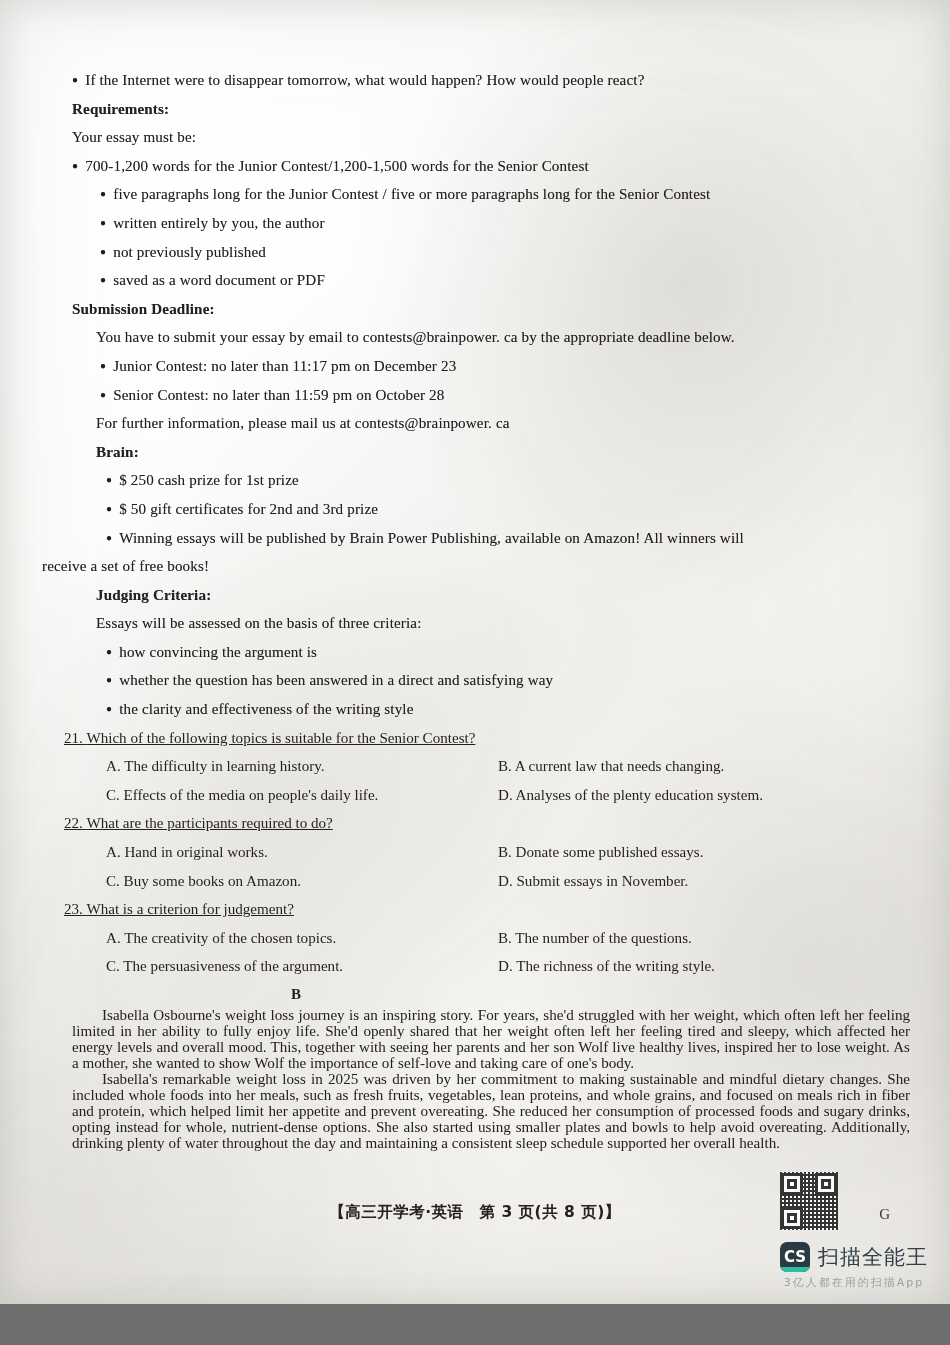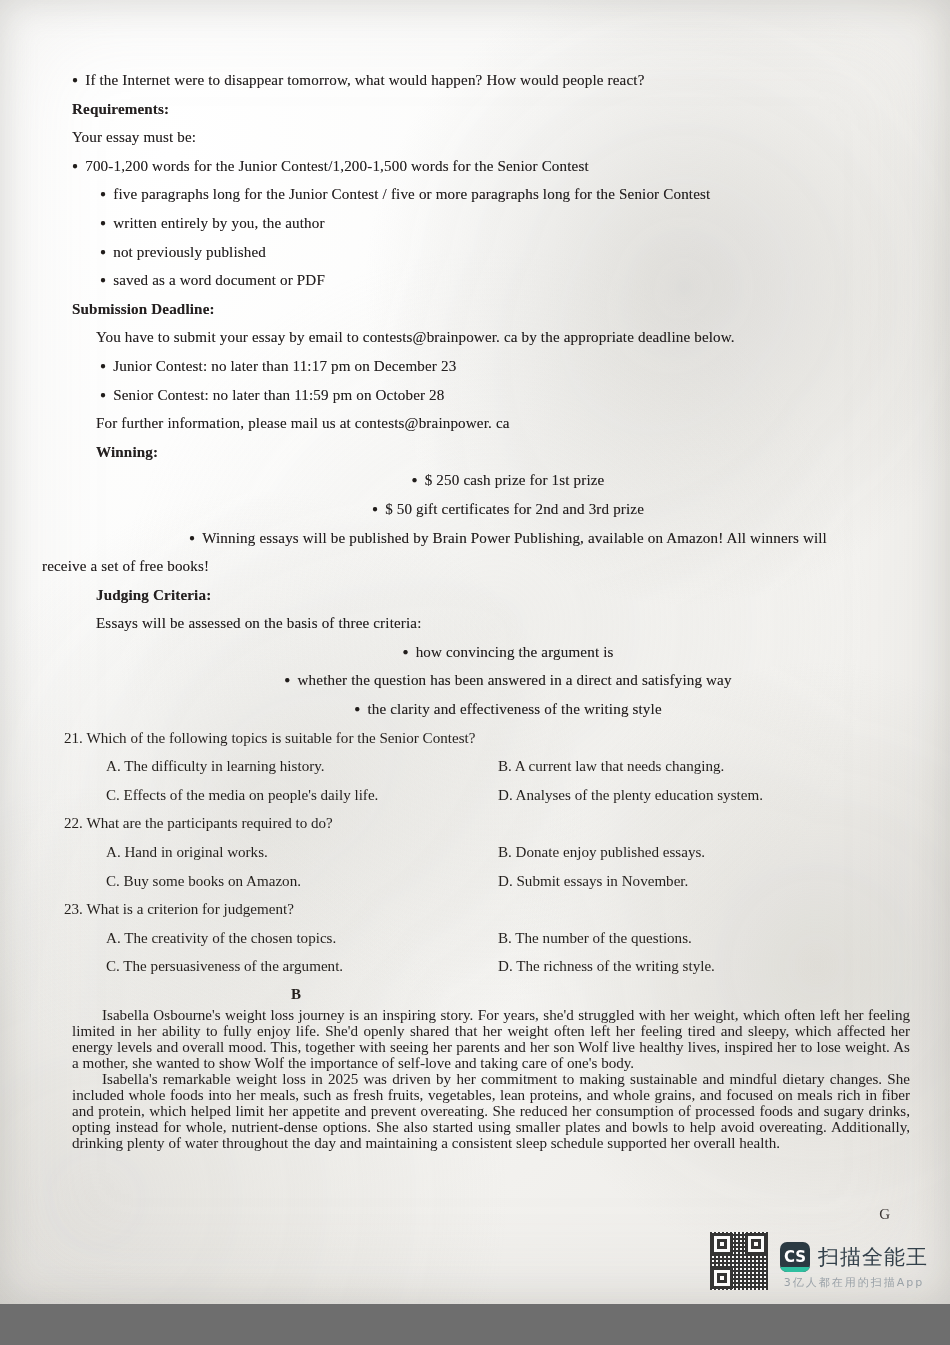--- a/index.html
+++ b/index.html
@@ -53,30 +53,30 @@
   .ln {
     font-size: 15.1px;
     line-height: 28.6px;
     letter-spacing: 0.15px;
     white-space: nowrap;
     color: #242020;
     text-shadow: 0 0 0.6px rgba(40,36,34,0.40);
   }
   .bold { font-weight: 700; }
   .indent1 { padding-left: 24px; }
-  .indent2 { padding-left: 34px; text-align: center; }
+  .indent2 { padding-left: 34px; }
   .indent-bul { padding-left: 28px; }
   .bullet::before {
     content: "\25CF";
     font-size: 10px;
     vertical-align: 2px;
     margin-right: 7px;
     color: #211d1b;
   }
-  .qline { font-size: 15.1px; line-height: 28.6px; }
+  .qline { font-size: 15.1px; line-height: 28.6px; text-decoration: underline; }
   .opt-row {
     display: flex;
     font-size: 15.1px;
     line-height: 28.6px;
     padding-left: 34px;
   }
   .opt-a { width: 392px; flex: 0 0 392px; }
   .opt-b { flex: 1 1 auto; }
   .section-letter {
     text-align: center;
@@ -113,22 +113,23 @@
     top: 1206px;
     font-size: 15px;
     color: #3a3533;
   }
   
   .watermark {
     position: absolute;
     right: 22px;
     bottom: 14px;
     display: flex;
-    align-items: flex-end;
+    align-items: flex-start;
     gap: 12px;
+    flex-direction: column;
   }
   .qr {
     width: 58px;
     height: 58px;
     background-color: #ffffff;
     background-image:
       repeating-linear-gradient(90deg, #1c1c1c 0 2px, transparent 2px 4px),
       repeating-linear-gradient(0deg, #1c1c1c 0 2px, transparent 2px 4px);
     background-size: 4px 4px, 4px 4px;
     position: relative;
@@ -207,21 +208,21 @@
     <div class="ln bullet indent-bul">written entirely by you, the author</div>
     <div class="ln bullet indent-bul">not previously published</div>
     <div class="ln bullet indent-bul">saved as a word document or PDF</div>
 
     <div class="ln bold">Submission Deadline:</div>
     <div class="ln indent1">You have to submit your essay by email to contests@brainpower. ca by the appropriate deadline below.</div>
     <div class="ln bullet indent-bul">Junior Contest: no later than 11:17 pm on December 23</div>
     <div class="ln bullet indent-bul">Senior Contest: no later than 11:59 pm on October 28</div>
     <div class="ln indent1">For further information, please mail us at contests@brainpower. ca</div>
 
-    <div class="ln bold indent1">Winning:</div>
+    <div class="ln bold indent1">Brain:</div>
     <div class="ln bullet indent2">$ 250 cash prize for 1st prize</div>
     <div class="ln bullet indent2">$ 50 gift certificates for 2nd and 3rd prize</div>
     <div class="ln bullet indent2">Winning essays will be published by Brain Power Publishing, available on Amazon! All winners will</div>
     <div class="ln" style="margin-left:-30px">receive a set of free books!</div>
 
     <div class="ln bold indent1">Judging Criteria:</div>
     <div class="ln indent1">Essays will be assessed on the basis of three criteria:</div>
     <div class="ln bullet indent2">how convincing the argument is</div>
     <div class="ln bullet indent2">whether the question has been answered in a direct and satisfying way</div>
     <div class="ln bullet indent2">the clarity and effectiveness of the writing style</div>
@@ -238,21 +239,21 @@
       <span class="opt-a">C. Effects of the media on people's daily life.</span>
       <span class="opt-b">D. Analyses of the plenty education system.</span>
     </div>
 
     <div class="qline" style="margin-left:-8px">
       <span>22.</span>
       <span>What are the participants required to do?</span>
     </div>
     <div class="opt-row">
       <span class="opt-a">A. Hand in original works.</span>
-      <span class="opt-b">B. Donate enjoy published essays.</span>
+      <span class="opt-b">B. Donate some published essays.</span>
     </div>
     <div class="opt-row">
       <span class="opt-a">C. Buy some books on Amazon.</span>
       <span class="opt-b">D. Submit essays in November.</span>
     </div>
 
     <div class="qline" style="margin-left:-8px">
       <span>23.</span>
       <span>What is a criterion for judgement?</span>
     </div>
@@ -263,20 +264,21 @@
     <div class="opt-row">
       <span class="opt-a">C. The persuasiveness of the argument.</span>
       <span class="opt-b">D. The richness of the writing style.</span>
     </div>
 
     <div class="section-letter">B</div>
     <p class="para">Isabella Osbourne's weight loss journey is an inspiring story. For years, she'd struggled with her weight, which often left her feeling limited in her ability to fully enjoy life. She'd openly shared that her weight often left her feeling tired and sleepy, which affected her energy levels and overall mood. This, together with seeing her parents and her son Wolf live healthy lives, inspired her to lose weight. As a mother, she wanted to show Wolf the importance of self-love and taking care of one's body.</p>
     <p class="para">Isabella's remarkable weight loss in 2025 was driven by her commitment to making sustainable and mindful dietary changes. She included whole foods into her meals, such as fresh fruits, vegetables, lean proteins, and whole grains, and focused on meals rich in fiber and protein, which helped limit her appetite and prevent overeating. She reduced her consumption of processed foods and sugary drinks, opting instead for whole, nutrient-dense options. She also started using smaller plates and bowls to help avoid overeating. Additionally, drinking plenty of water throughout the day and maintaining a consistent sleep schedule supported her overall health.</p>
   </div>
 
+  <div class="footer">【高三开学考·英语　第 3 页(共 8 页)】</div>
   <div class="page-mark">G</div>
 
   <div class="watermark">
     <div class="qr">
         <span class="qr-bl"></span>
       </div>
     <div class="wm-text">
       <div class="wm-top">
         <div class="cs-badge">CS</div>
         <div class="wm-title">扫描全能王</div>

